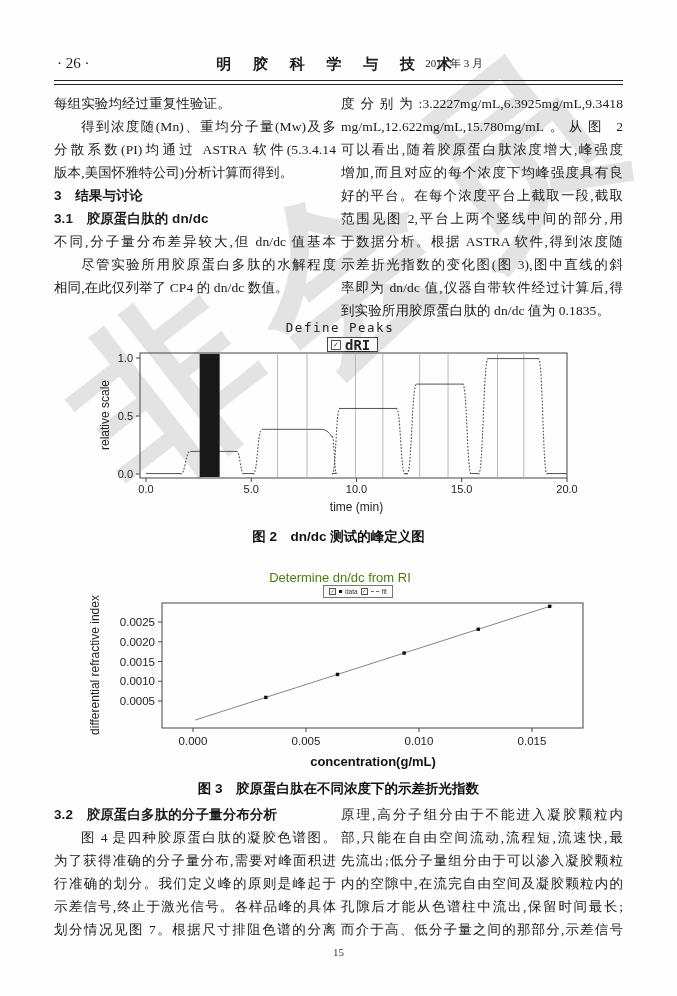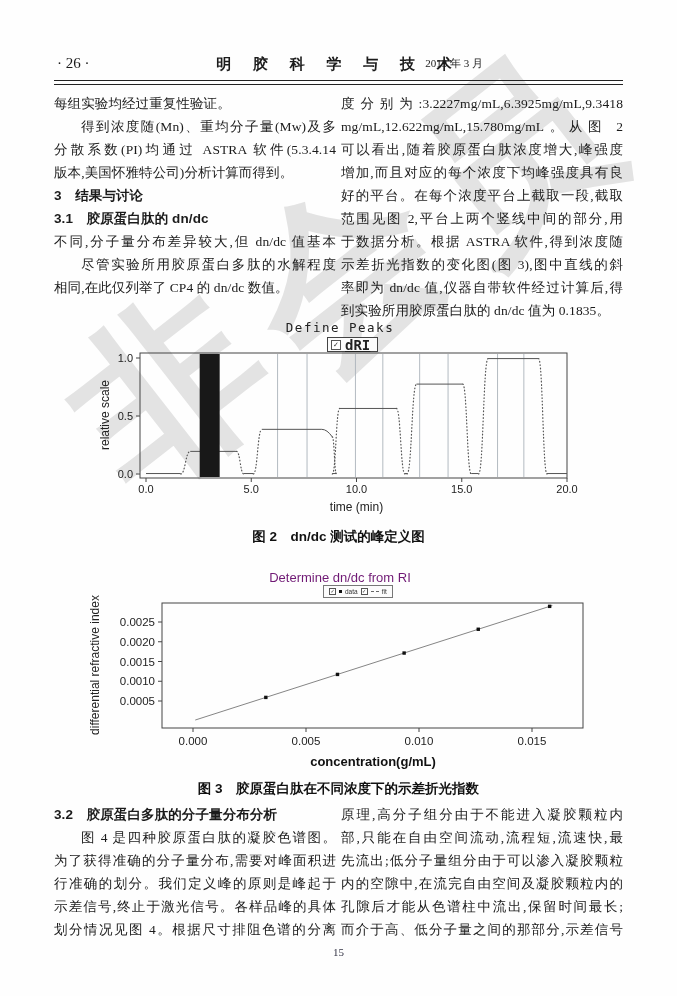--- a/index.html
+++ b/index.html
@@ -39,21 +39,21 @@
         font-size:14px;font-weight:bold;text-decoration:underline;color:#222;}
   .figsvg{position:absolute;left:0;}
   .caption{position:absolute;left:0;width:677px;text-align:center;
            font-family:"Liberation Sans","DejaVu Sans",sans-serif;
            font-weight:bold;font-size:13.5px;color:#111;}
   .cap2{top:528px;} .cap3{top:780px;}
   
   .fig3-block{position:absolute;left:85px;top:570px;width:510px;height:208px;}
   .fig3-title{position:absolute;left:0;top:0;width:510px;text-align:center;
               font-family:"Liberation Sans","DejaVu Sans",sans-serif;
-              font-size:13px;color:#701a75;}
+              font-size:13px;color:#4d7c0f;}
   .leg3{position:absolute;left:238px;top:15px;height:11px;border:1px solid #777;
         background:#fcfcfc;display:flex;align-items:center;gap:3px;padding:0 5px;z-index:3;
         font-family:"Liberation Sans","DejaVu Sans",sans-serif;font-size:6.5px;color:#333;}
   .cbox.s{width:5px;height:5px;font-size:5px;line-height:5px;}
   .mk-sq{display:inline-block;width:3px;height:3px;background:#111;}
   .mk-ln{display:inline-block;width:8px;height:0;border-top:1px dashed #666;}
   .footer{position:absolute;left:0;top:946px;width:677px;text-align:center;
           font-size:11px;color:#334;}
 </style>
 </head>
@@ -223,21 +223,21 @@
 
     <div class="col col-bl">
         <div class="block heading">
           <div class="line noj">3.2　胶原蛋白多肽的分子量分布分析</div>
         </div>
         <div class="block body">
           <div class="line indent">图 4 是四种胶原蛋白肽的凝胶色谱图。</div>
           <div class="line">为了获得准确的分子量分布,需要对峰面积进</div>
           <div class="line">行准确的划分。我们定义峰的原则是峰起于</div>
           <div class="line">示差信号,终止于激光信号。各样品峰的具体</div>
-          <div class="line">划分情况见图 4。根据尺寸排阻色谱的分离</div>
+          <div class="line">划分情况见图 7。根据尺寸排阻色谱的分离</div>
         </div>
       </div>
     <div class="col col-br">
         <div class="block body">
           <div class="line">原理,高分子组分由于不能进入凝胶颗粒内</div>
           <div class="line">部,只能在自由空间流动,流程短,流速快,最</div>
           <div class="line">先流出;低分子量组分由于可以渗入凝胶颗粒</div>
           <div class="line">内的空隙中,在流完自由空间及凝胶颗粒内的</div>
           <div class="line">孔隙后才能从色谱柱中流出,保留时间最长;</div>
           <div class="line">而介于高、低分子量之间的那部分,示差信号</div>

